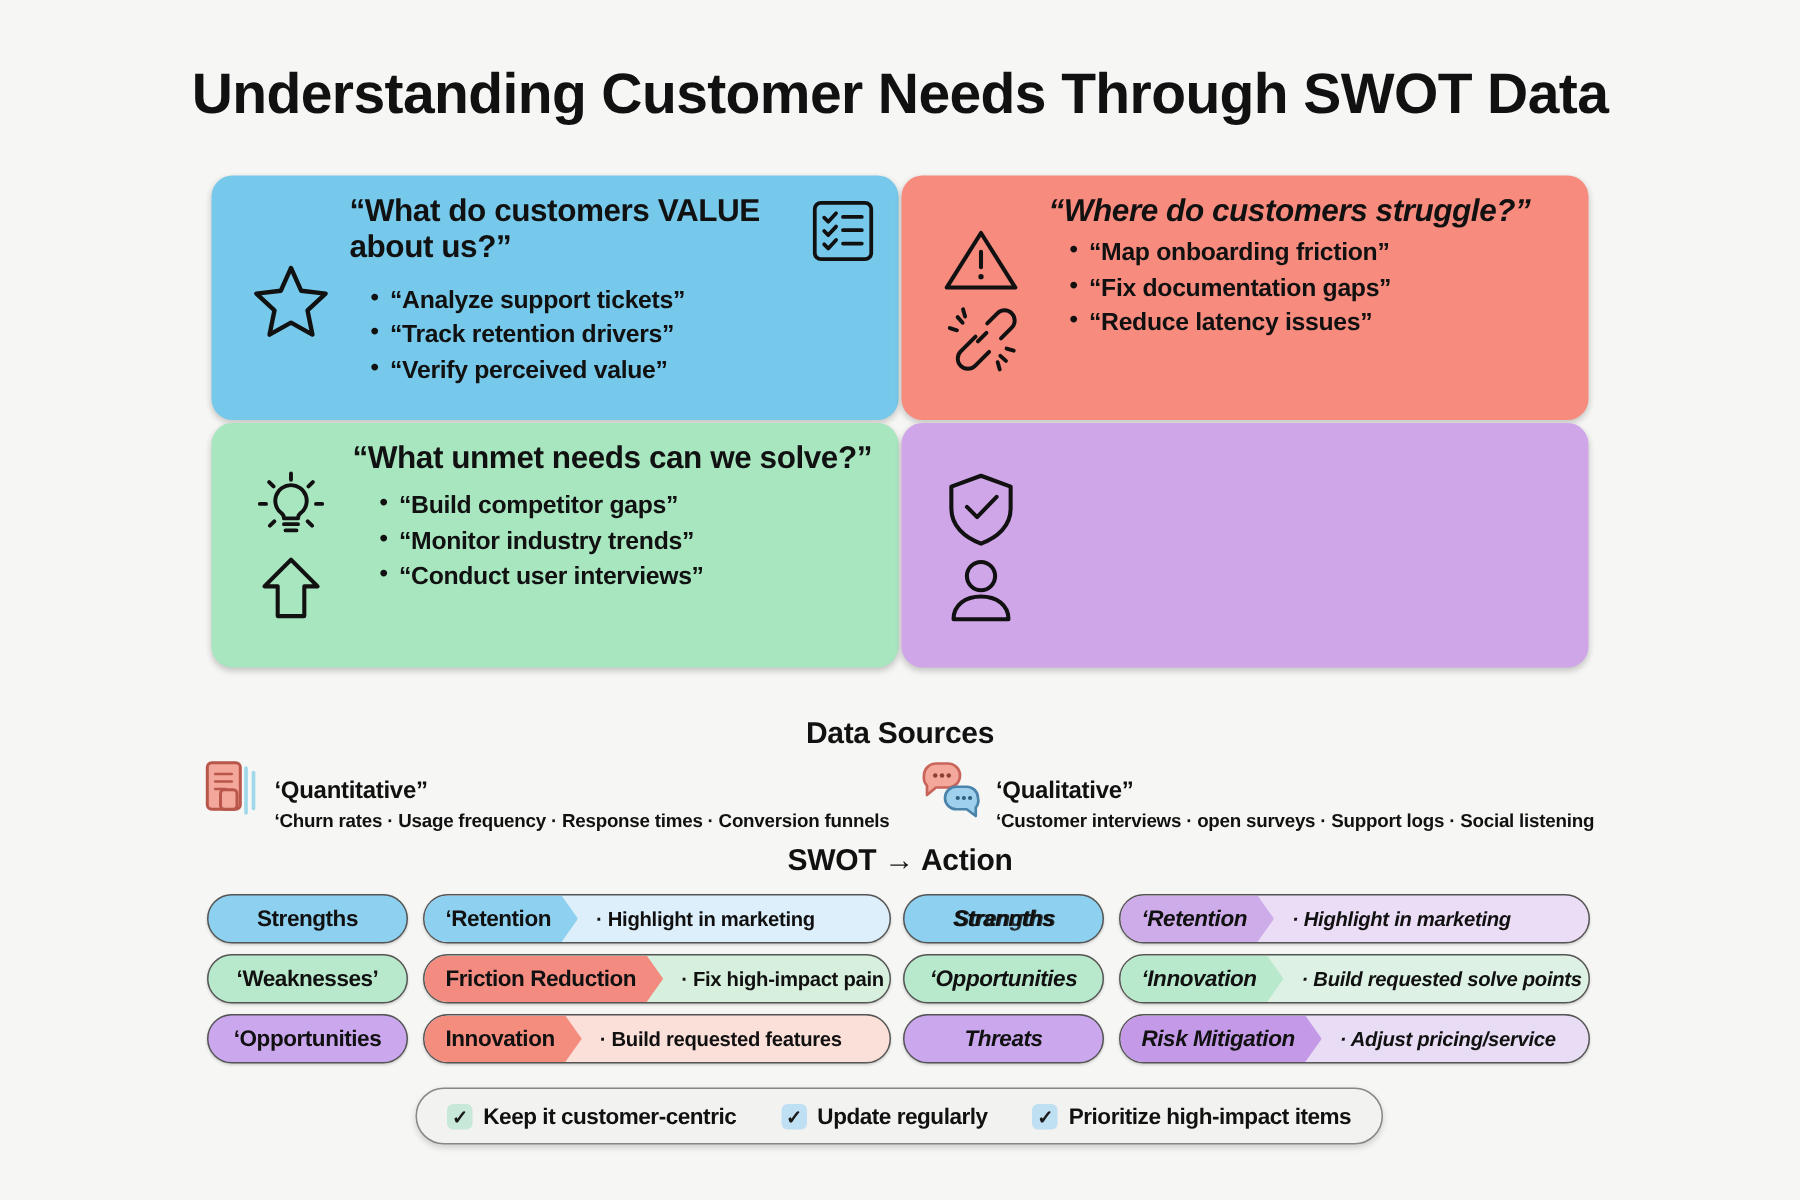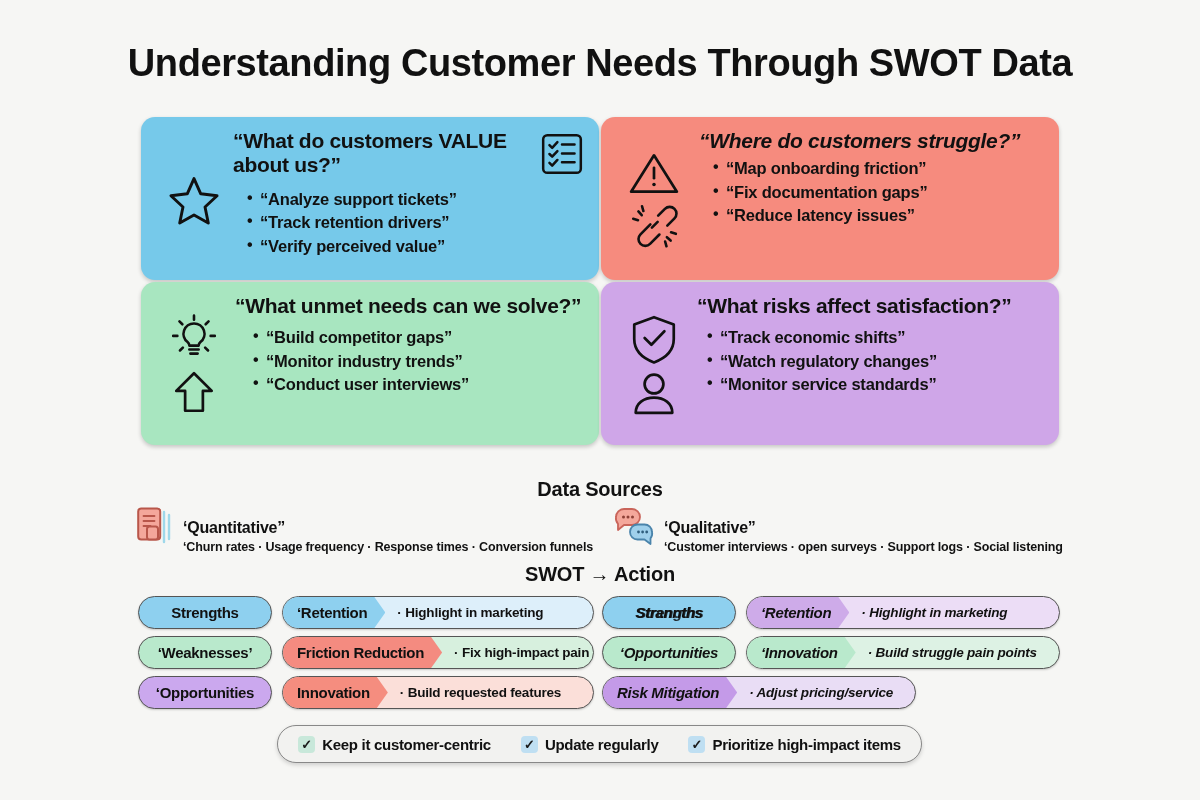--- a/index.html
+++ b/index.html
@@ -251,30 +251,20 @@
             <path d="M15 24 l6.5 6.5 L34 17.5"></path>
           </svg>
         </span>
         <span>
           <svg width="48" height="46" viewBox="0 0 44 44" fill="none" stroke="#111" stroke-width="2.6" stroke-linecap="round" stroke-linejoin="round">
             <circle cx="22" cy="12.5" r="9"></circle>
             <path d="M4.5 40 c0-9.2 7.8-14.5 17.5-14.5 S39.5 30.8 39.5 40 Z"></path>
           </svg>
         </span>
       </div>
-      <div class="quad-body">
-        <div class="quad-head">
-          <div class="quad-q">“What risks affect satisfaction?”</div>
-        </div>
-        <ul class="quad-list">
-          <li>“Track economic shifts”</li>
-          <li>“Watch regulatory changes”</li>
-          <li>“Monitor service standards”</li>
-        </ul>
-      </div>
     </div>
   </div>
 
 </div>
 
 <div class="section-h" id="ds-h">Data Sources</div>
 
 <div class="ds-row" id="ds-left">
   <span>
     <svg width="38" height="42" viewBox="0 0 38 42" fill="none" stroke-linecap="round" stroke-linejoin="round">
@@ -351,25 +341,26 @@
     <div class="sa-bar" style="background:#ecddf6">
       <div class="sa-tag" style="background:#ceabe9">‘Retention</div>
       <div class="sa-action">· Highlight in marketing</div>
     </div>
   </div>
 
   <div class="sa-row">
     <div class="sa-chip" style="background:#b9e9cc">‘Opportunities</div>
     <div class="sa-bar" style="background:#ddf2e4">
       <div class="sa-tag" style="background:#b9e9cc">‘Innovation</div>
-      <div class="sa-action">· Build struggle pain points</div>
-    </div>
-  </div>
-
-  <div class="sa-row">
+      <div class="sa-action">· Build requested solve points</div>
+    </div>
+  </div>
+
+  <div class="sa-row">
+    <div class="sa-chip" style="background:#cba8ee">Threats</div>
     <div class="sa-bar" style="background:#e9ddf5">
       <div class="sa-tag" style="background:#c49ae8">Risk Mitigation</div>
       <div class="sa-action">· Adjust pricing/service</div>
     </div>
   </div>
 
 </div>
 
 <div class="footer-bar">
   <div class="foot-item">

